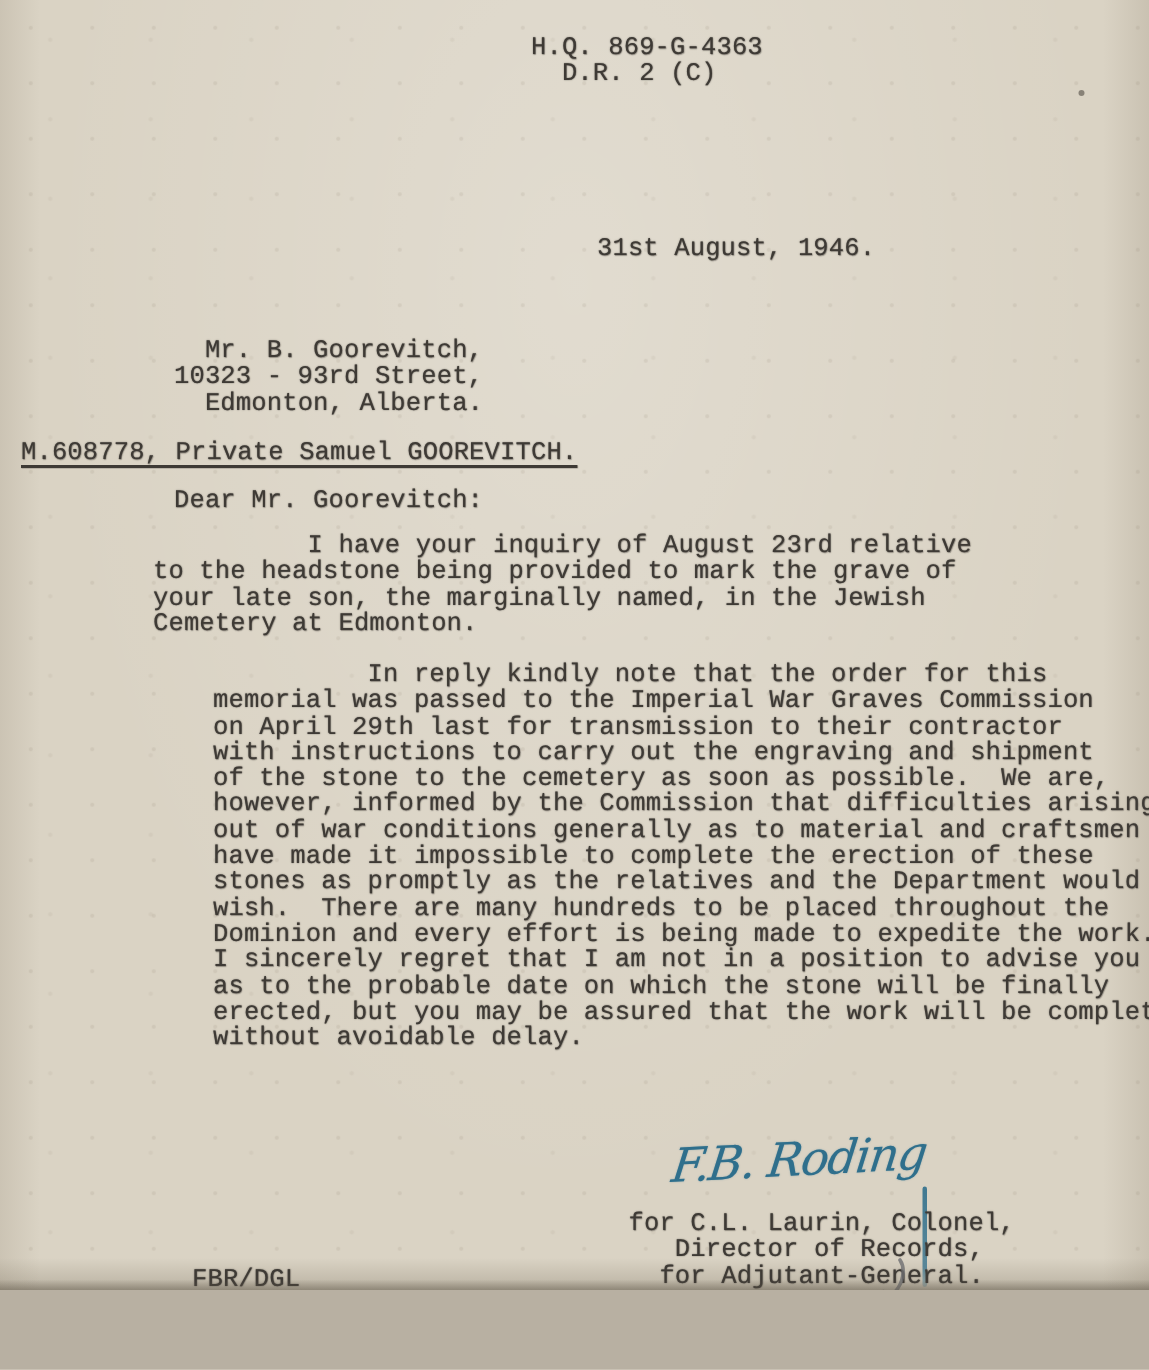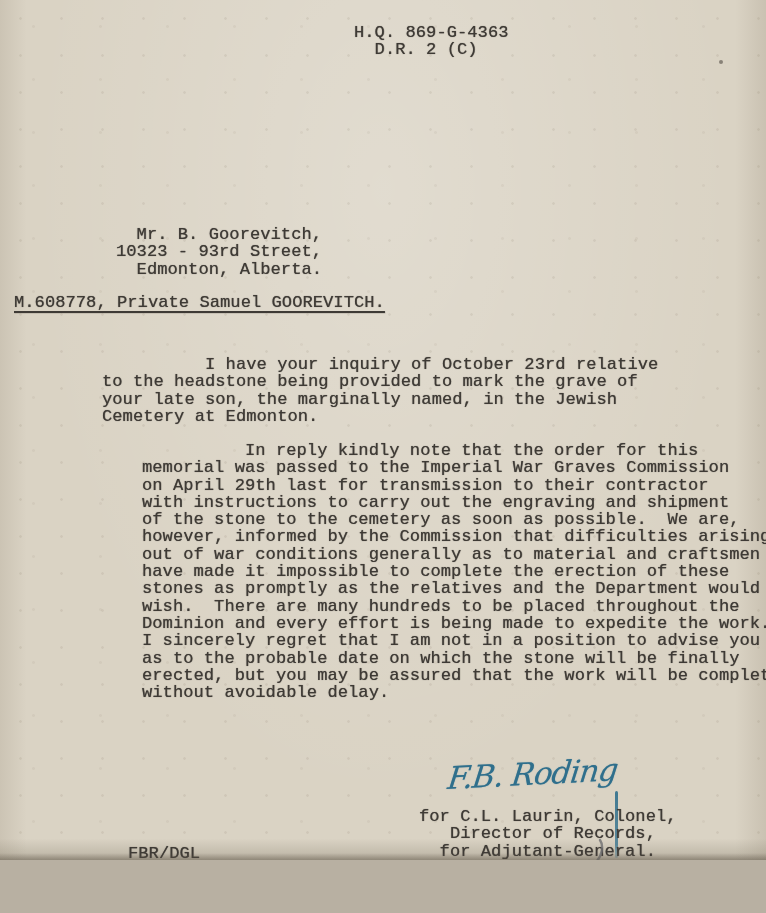--- a/index.html
+++ b/index.html
@@ -93,29 +93,31 @@
 </head>
 <body>
 
 <div class="paper">
 
   <div class="typed file-block">H.Q. 869-G-4363
   D.R. 2 (C)</div>
 
   <div class="top-right-speck"></div>
 
+  <div class="typed date-line">31st August, 1946.</div>
 
   <div class="typed recipient-block">Mr. B. Goorevitch,
 10323 - 93rd Street,
 Edmonton, Alberta.</div>
 
   <div class="typed reference-line">M.608778, Private Samuel GOOREVITCH.</div>
 
+  <div class="typed salutation-line">Dear Mr. Goorevitch:</div>
 
-  <div class="typed paragraph-1">          I have your inquiry of October 23rd relative
+  <div class="typed paragraph-1">          I have your inquiry of August 23rd relative
 to the headstone being provided to mark the grave of
 your late son, the marginally named, in the Jewish
 Cemetery at Edmonton.</div>
 
   <div class="typed paragraph-2">          In reply kindly note that the order for this
 memorial was passed to the Imperial War Graves Commission
 on April 29th last for transmission to their contractor
 with instructions to carry out the engraving and shipment
 of the stone to the cemetery as soon as possible.  We are,
 however, informed by the Commission that difficulties arising

